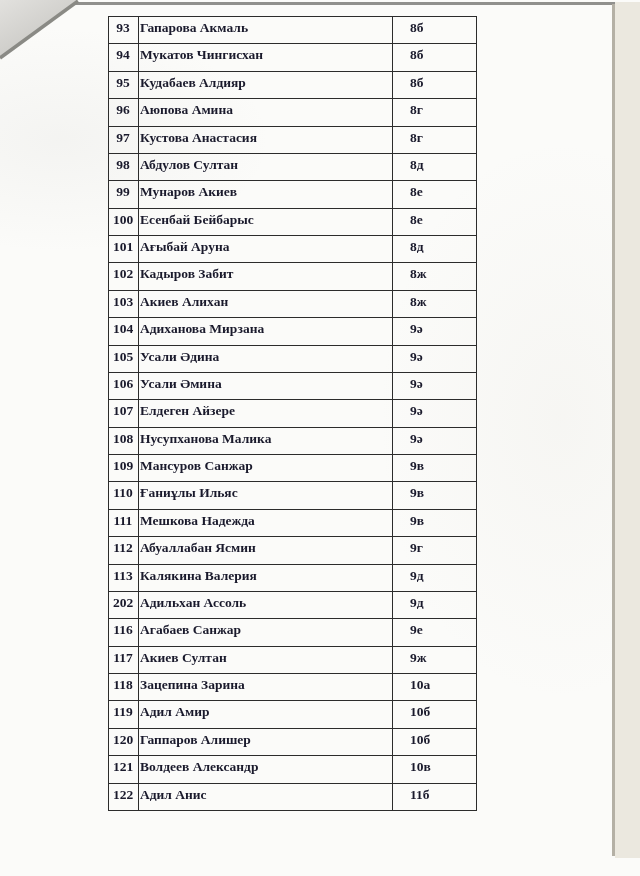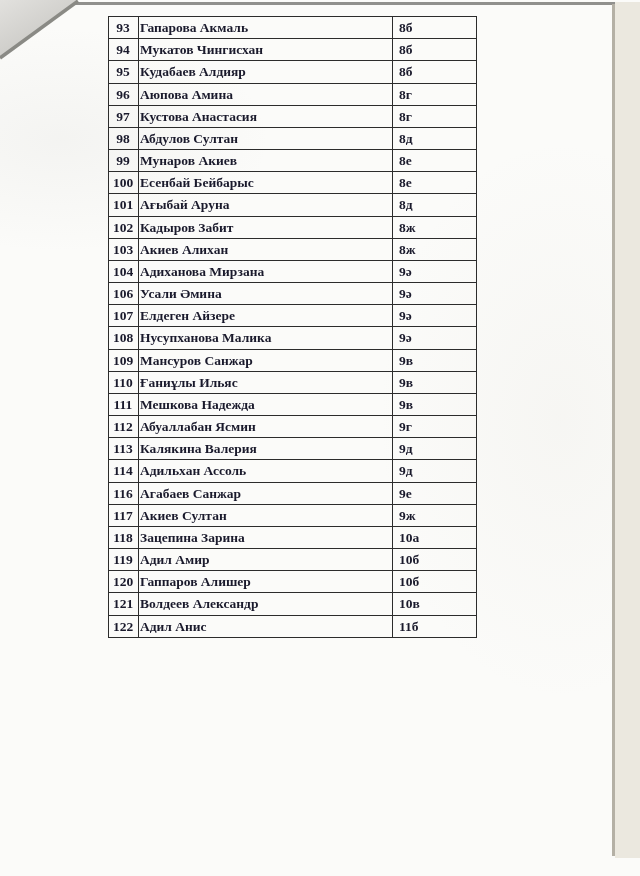--- a/index.html
+++ b/index.html
@@ -45,38 +45,38 @@
   }
   .page-edge-line {
     position: absolute;
     left: 612px; top: 4px;
     width: 3px; height: 852px;
     background: var(--page-edge-line, #b4b0a5);
   }
   table.roster {
     position: absolute;
     left: 108px; top: 16px;
-    width: 368px; height: 622px;
+    width: 368px; height: 795px;
     border-collapse: collapse;
     table-layout: fixed;
   }
   table.roster td {
     border: 1.5px solid var(--table-border, #2c2c2c);
     font-weight: bold;
     font-size: 13.5px;
     line-height: 16px;
     color: var(--text, #1a1a2c);
     vertical-align: top;
     padding-top: 3px;
     overflow: hidden;
     white-space: nowrap;
   }
   td.col-number { text-align: center; padding-left: 0; }
   td.col-name   { }
-  td.col-class  { padding-left: 6px; }
+  td.col-class  { padding-left: 17px; }
 </style>
 </head>
 <body>
 
 <div class="scan">
 
   <div class="top-edge-line"></div>
 
   <svg class="corner-fold" width="84" height="64" viewBox="0 0 84 64">
     <defs>
@@ -153,20 +153,25 @@
           <td class="col-number">103</td>
           <td class="col-name">Акиев Алихан</td>
           <td class="col-class">8ж</td>
         </tr>
         <tr>
           <td class="col-number">104</td>
           <td class="col-name">Адиханова Мирзана</td>
           <td class="col-class">9ә</td>
         </tr>
         <tr>
+          <td class="col-number">105</td>
+          <td class="col-name">Усали Әдина</td>
+          <td class="col-class">9ә</td>
+        </tr>
+        <tr>
           <td class="col-number">106</td>
           <td class="col-name">Усали Әмина</td>
           <td class="col-class">9ә</td>
         </tr>
         <tr>
           <td class="col-number">107</td>
           <td class="col-name">Елдеген Айзере</td>
           <td class="col-class">9ә</td>
         </tr>
         <tr>
@@ -193,21 +198,21 @@
           <td class="col-number">112</td>
           <td class="col-name">Абуаллабан Ясмин</td>
           <td class="col-class">9г</td>
         </tr>
         <tr>
           <td class="col-number">113</td>
           <td class="col-name">Калякина Валерия</td>
           <td class="col-class">9д</td>
         </tr>
         <tr>
-          <td class="col-number">114</td>
+          <td class="col-number">202</td>
           <td class="col-name">Адильхан Ассоль</td>
           <td class="col-class">9д</td>
         </tr>
         <tr>
           <td class="col-number">116</td>
           <td class="col-name">Агабаев Санжар</td>
           <td class="col-class">9е</td>
         </tr>
         <tr>
           <td class="col-number">117</td>

